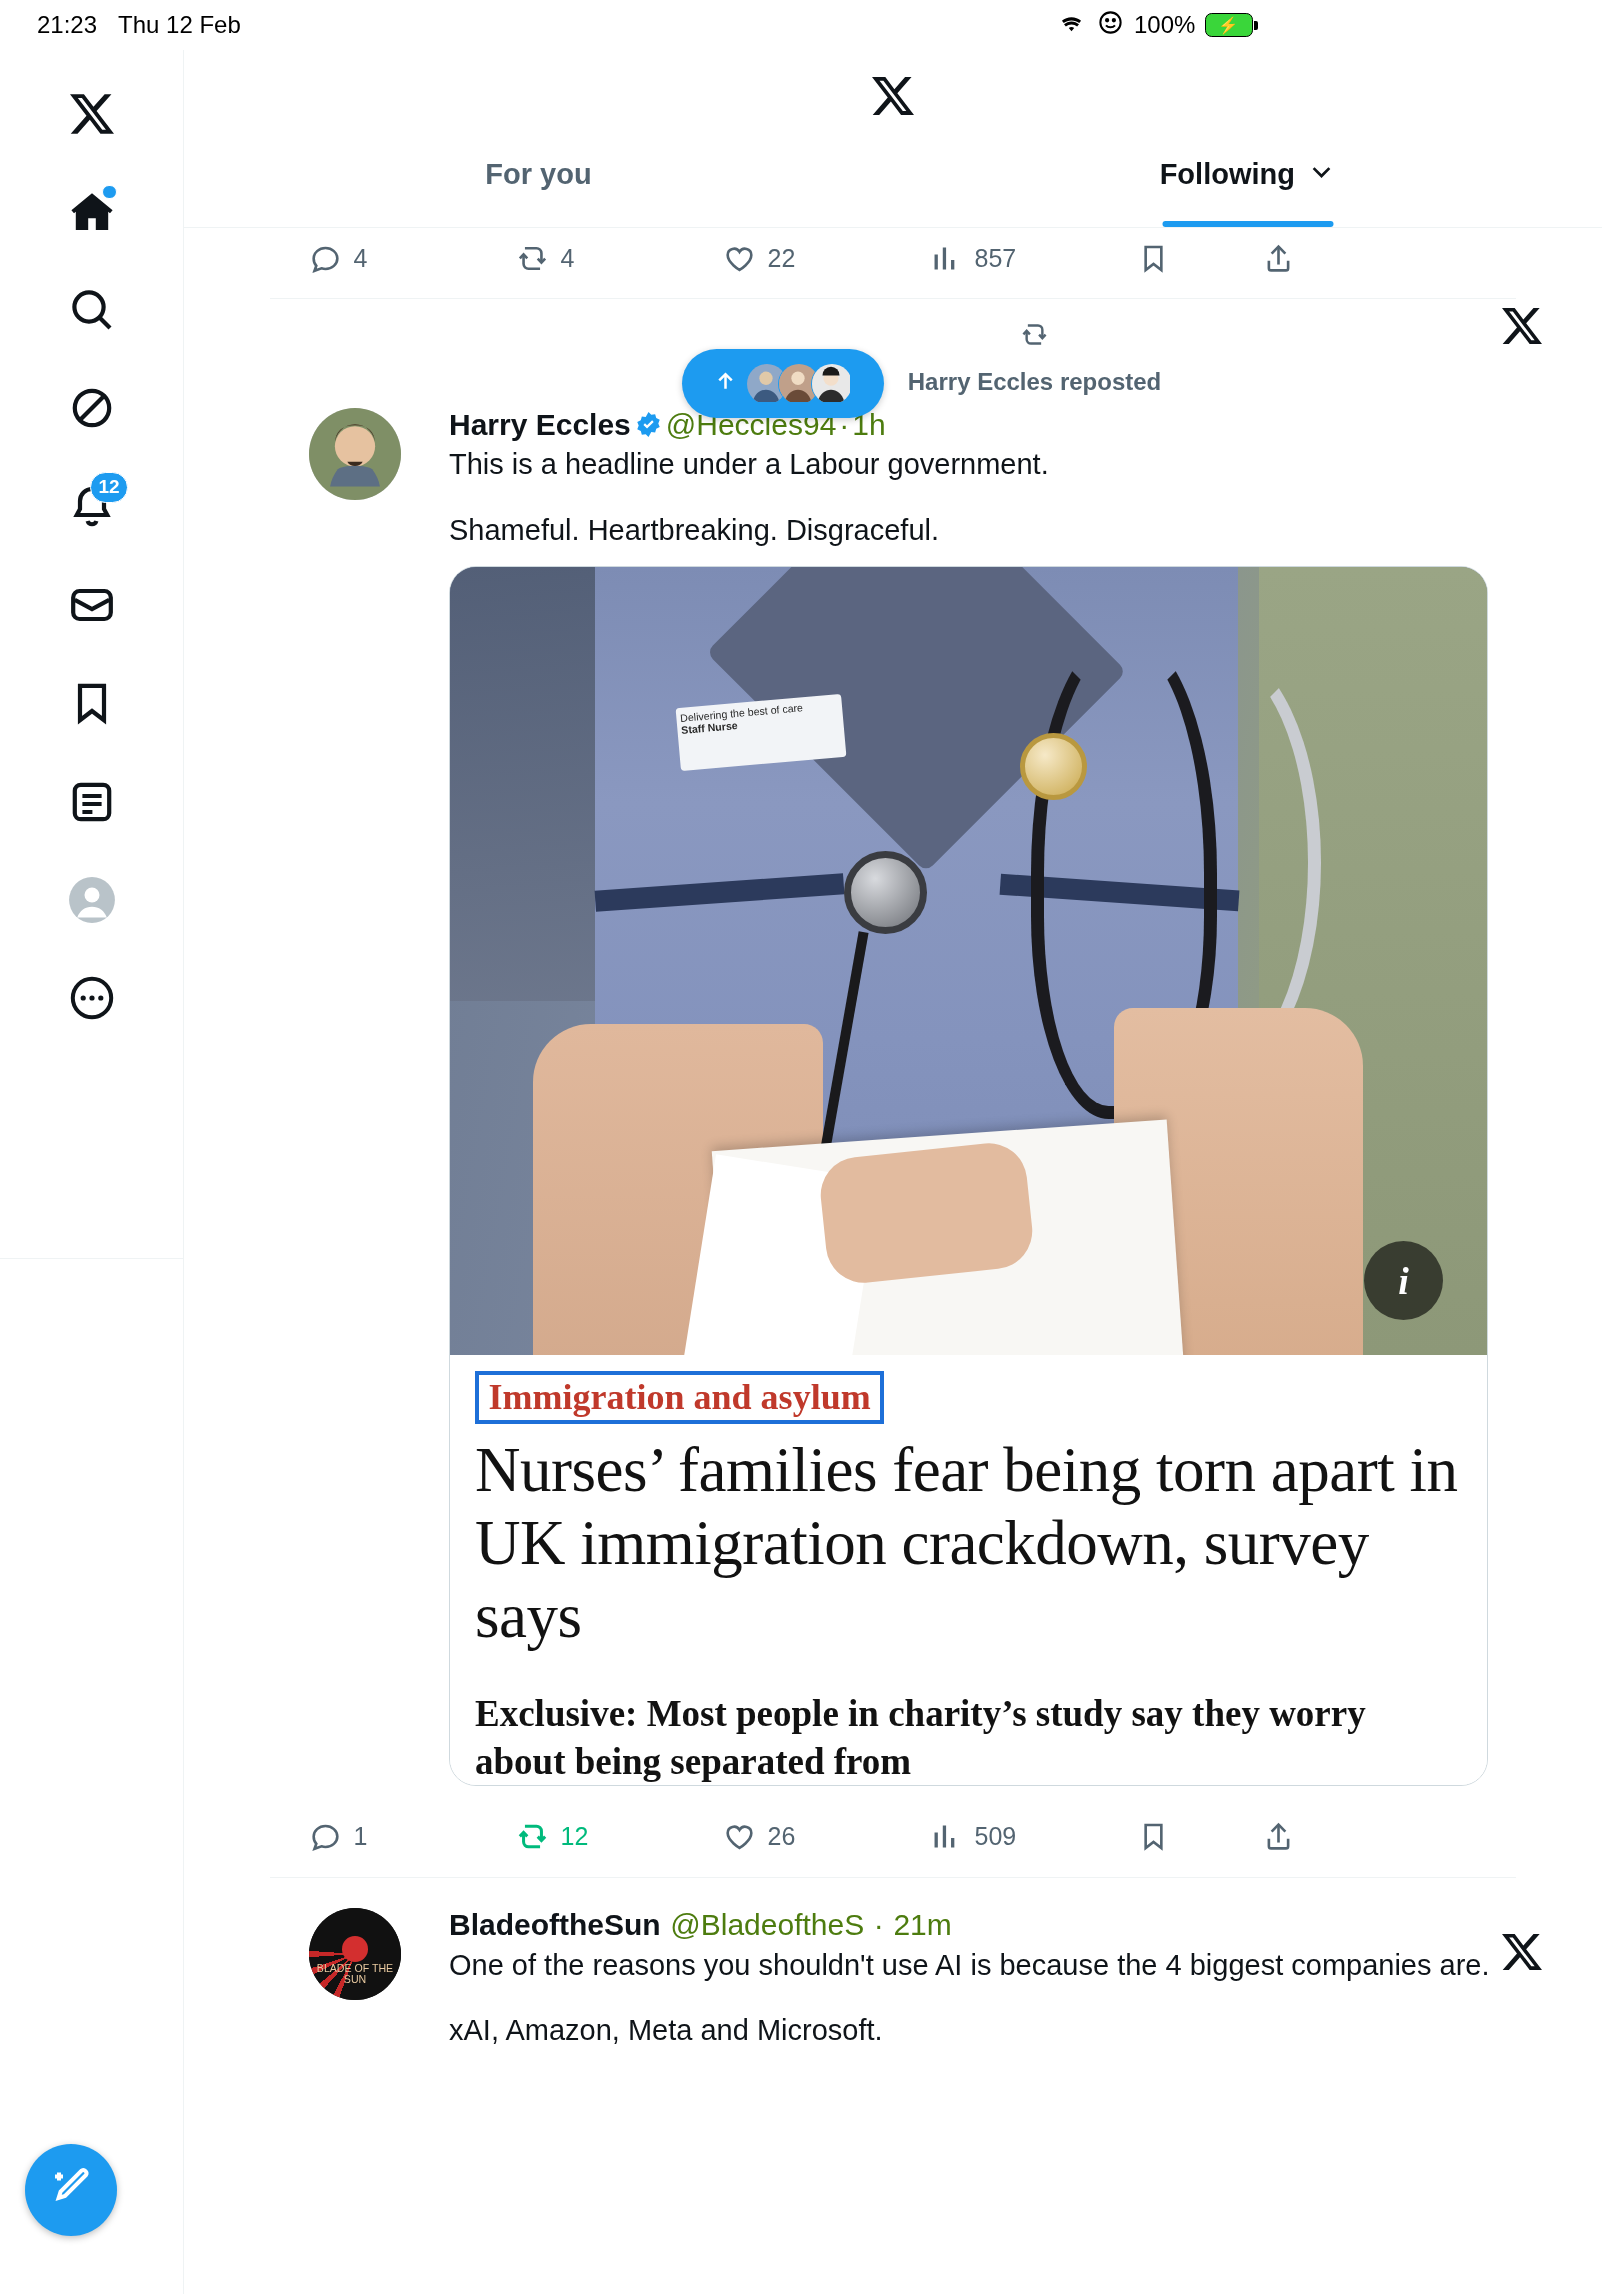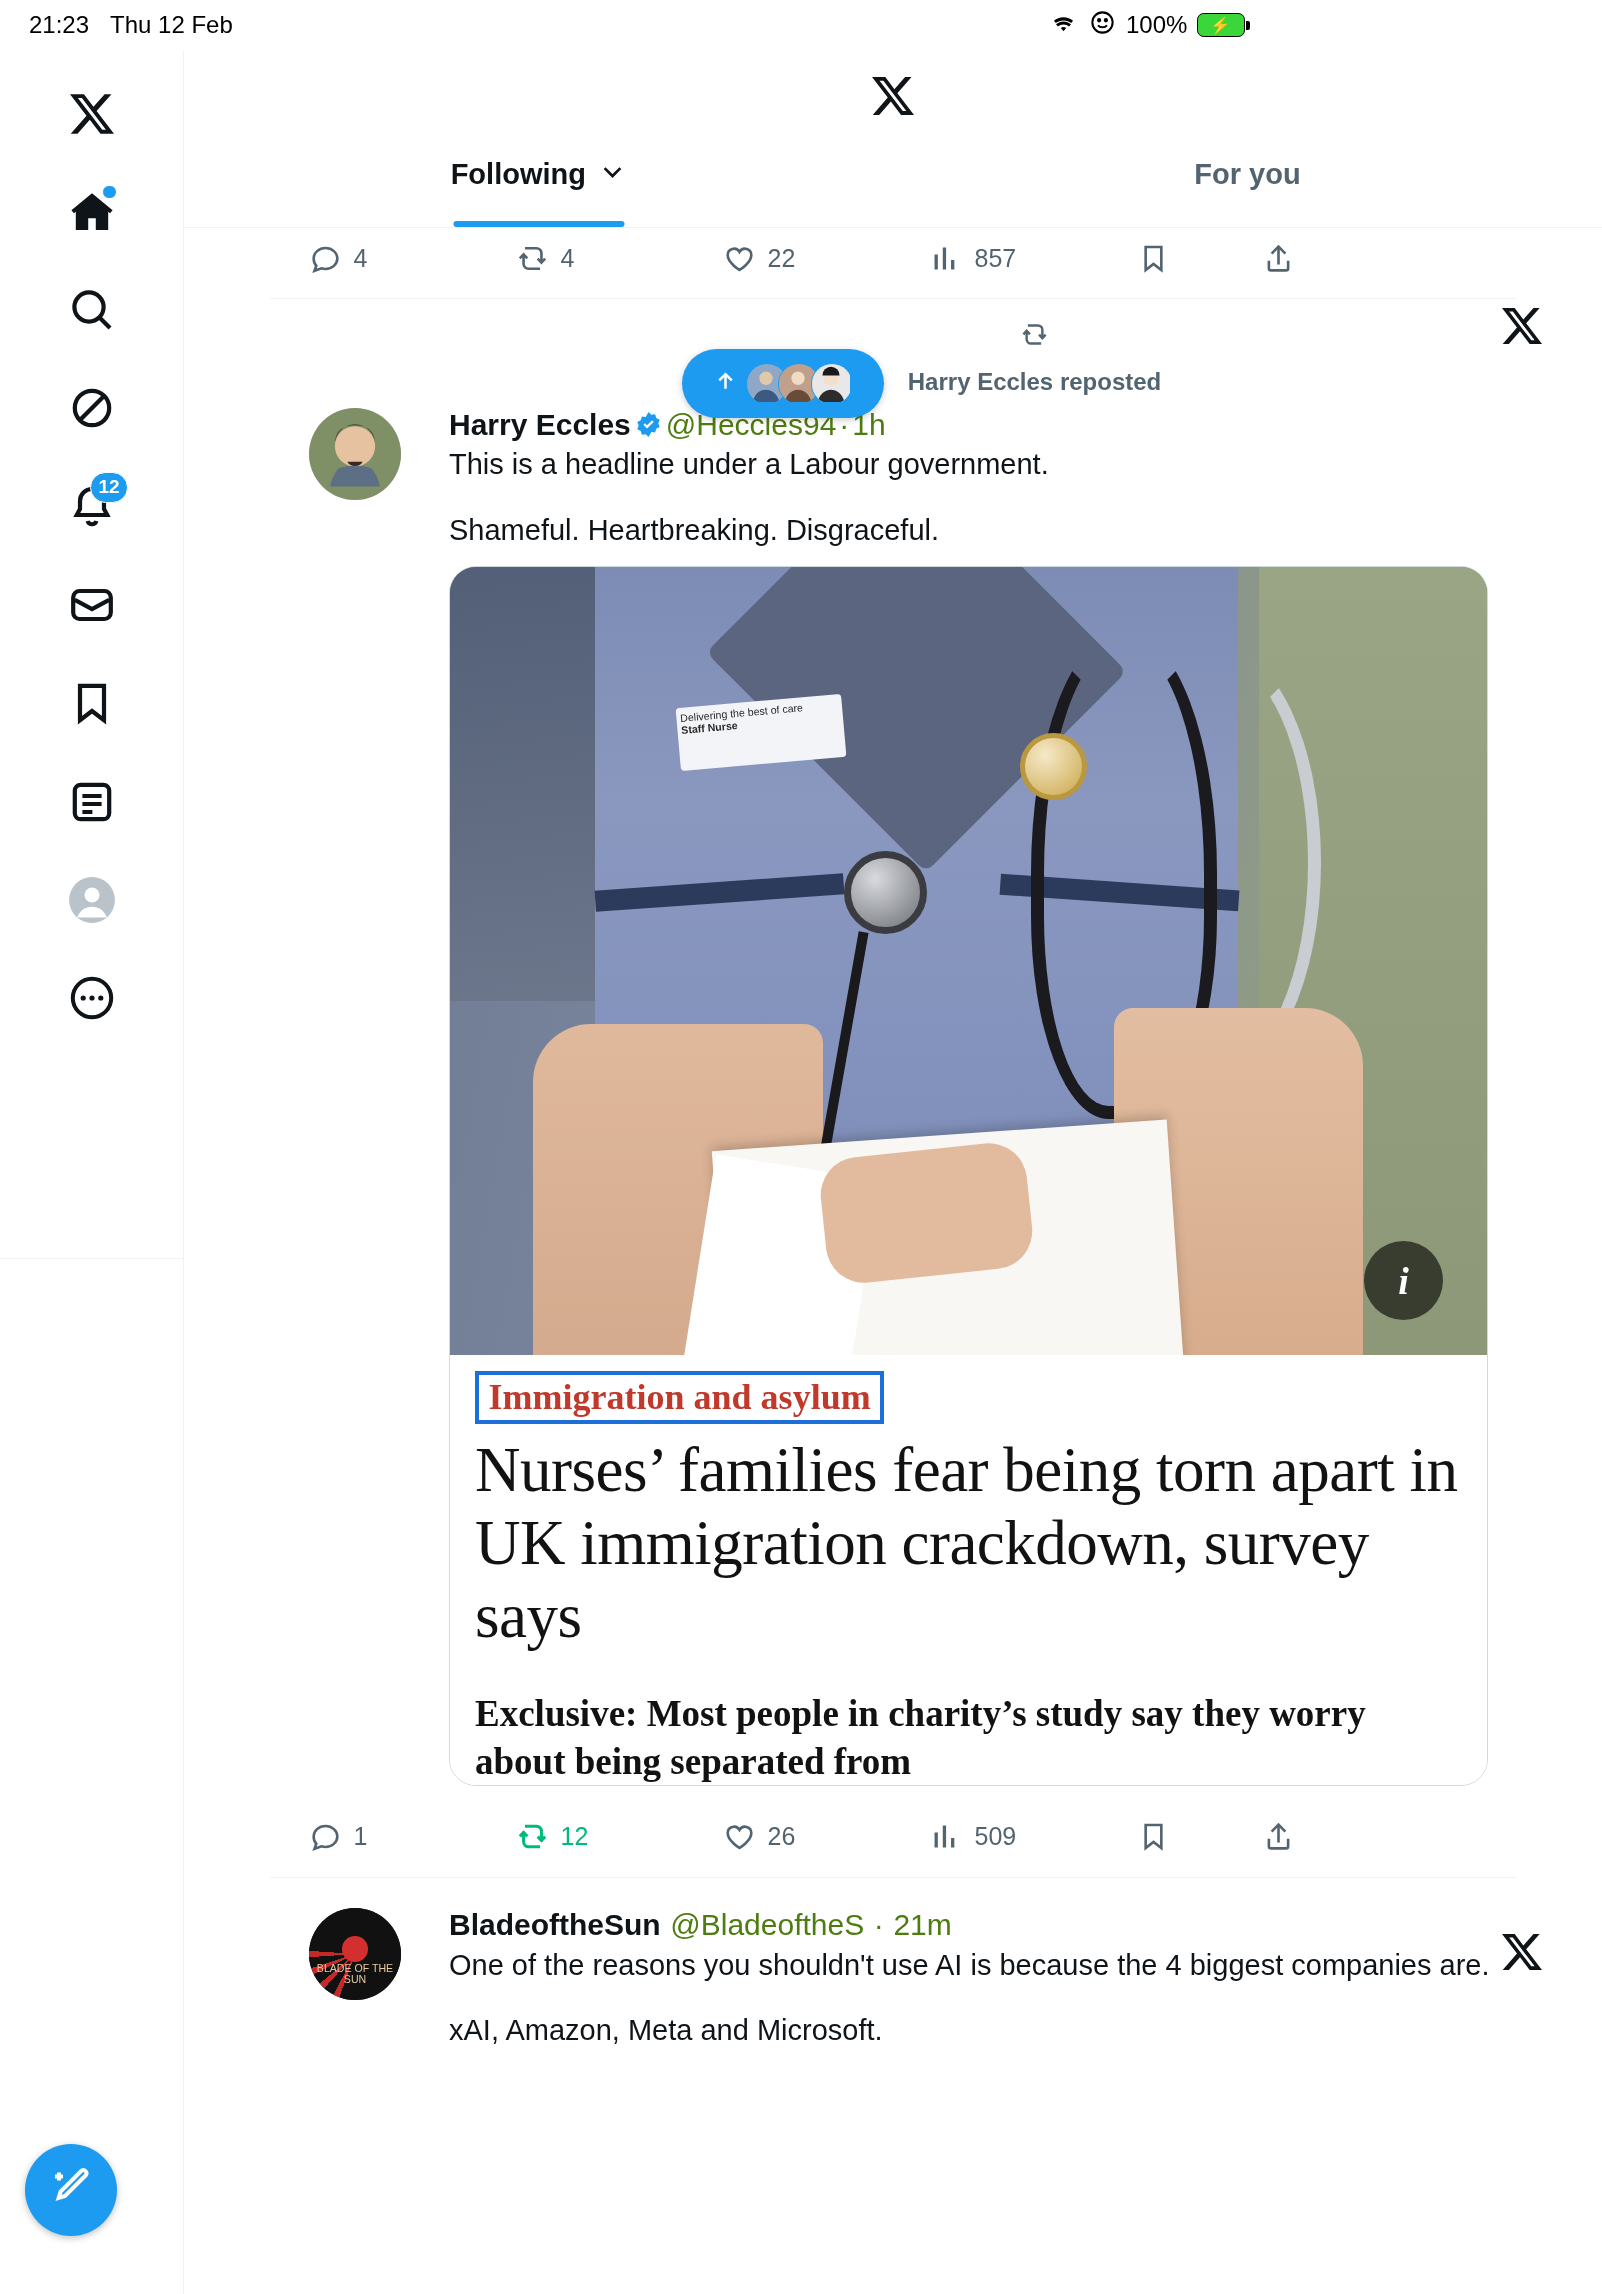--- a/index.html
+++ b/index.html
@@ -6,21 +6,21 @@
   html, body {
     width: 1602px; height: 2294px;
     font-family: "Liberation Sans", sans-serif;
     background: #ffffff;
     overflow: hidden;
   }
   body { position: relative; }
 
   
   .statusbar {
-    position: absolute; top: 0; left: 0; width: 1274px; height: 50px;
+    position: absolute; top: 0; left: 8px; width: 1274px; height: 50px;
     display: flex; align-items: center; justify-content: space-between;
     padding: 0 29px;
     font-size: 24px; color: #000; font-weight: 500;
   }
   .status-left { display: flex; align-items: center; gap: 21px; }
   .status-right { display: flex; align-items: center; gap: 9.6px; }
   .battery {
     width: 48px; height: 24px; border: 1.9px solid #000; border-radius: 6.7px;
     position: relative; background: #3ad63a; display:flex; align-items:center; justify-content:center;
   }
@@ -369,31 +369,31 @@
 
   <div class="topbar">
     <span>
       <svg width="42" height="42" viewBox="0 0 24 24" fill="#0f1419">
           <path d="M18.9 1.2h3.7l-8.1 9.2L24 22.8h-7.4l-5.8-7.6-6.7 7.6H.4l8.6-9.9L0 1.2h7.6l5.2 6.9 6.1-6.9zm-1.3 19.4h2L6.5 3.3H4.3l13.3 17.3z"></path>
         </svg>
     </span>
   </div>
 
   <div class="tabs">
+    <div class="tab">
+      <span class="tab-label">For you</span>
+    </div>
     <div class="tab active">
       <span class="tab-label">Following</span>
       <span class="chev">
         <svg width="27" height="27" viewBox="0 0 24 24" fill="none" stroke="#0f1419" stroke-width="2.4">
             <path d="M5 9l7 7 7-7"></path>
           </svg>
       </span>
       <div class="tab-underline"></div>
-    </div>
-    <div class="tab">
-      <span class="tab-label">For you</span>
     </div>
   </div>
 
   <div class="feed">
 
     <div class="newposts-pill">
       <span>
         <svg width="25" height="25" viewBox="0 0 24 24" fill="none" stroke="#fff" stroke-width="2.4">
             <path d="M12 19V5M6 11l6-6 6 6"></path>
           </svg>

